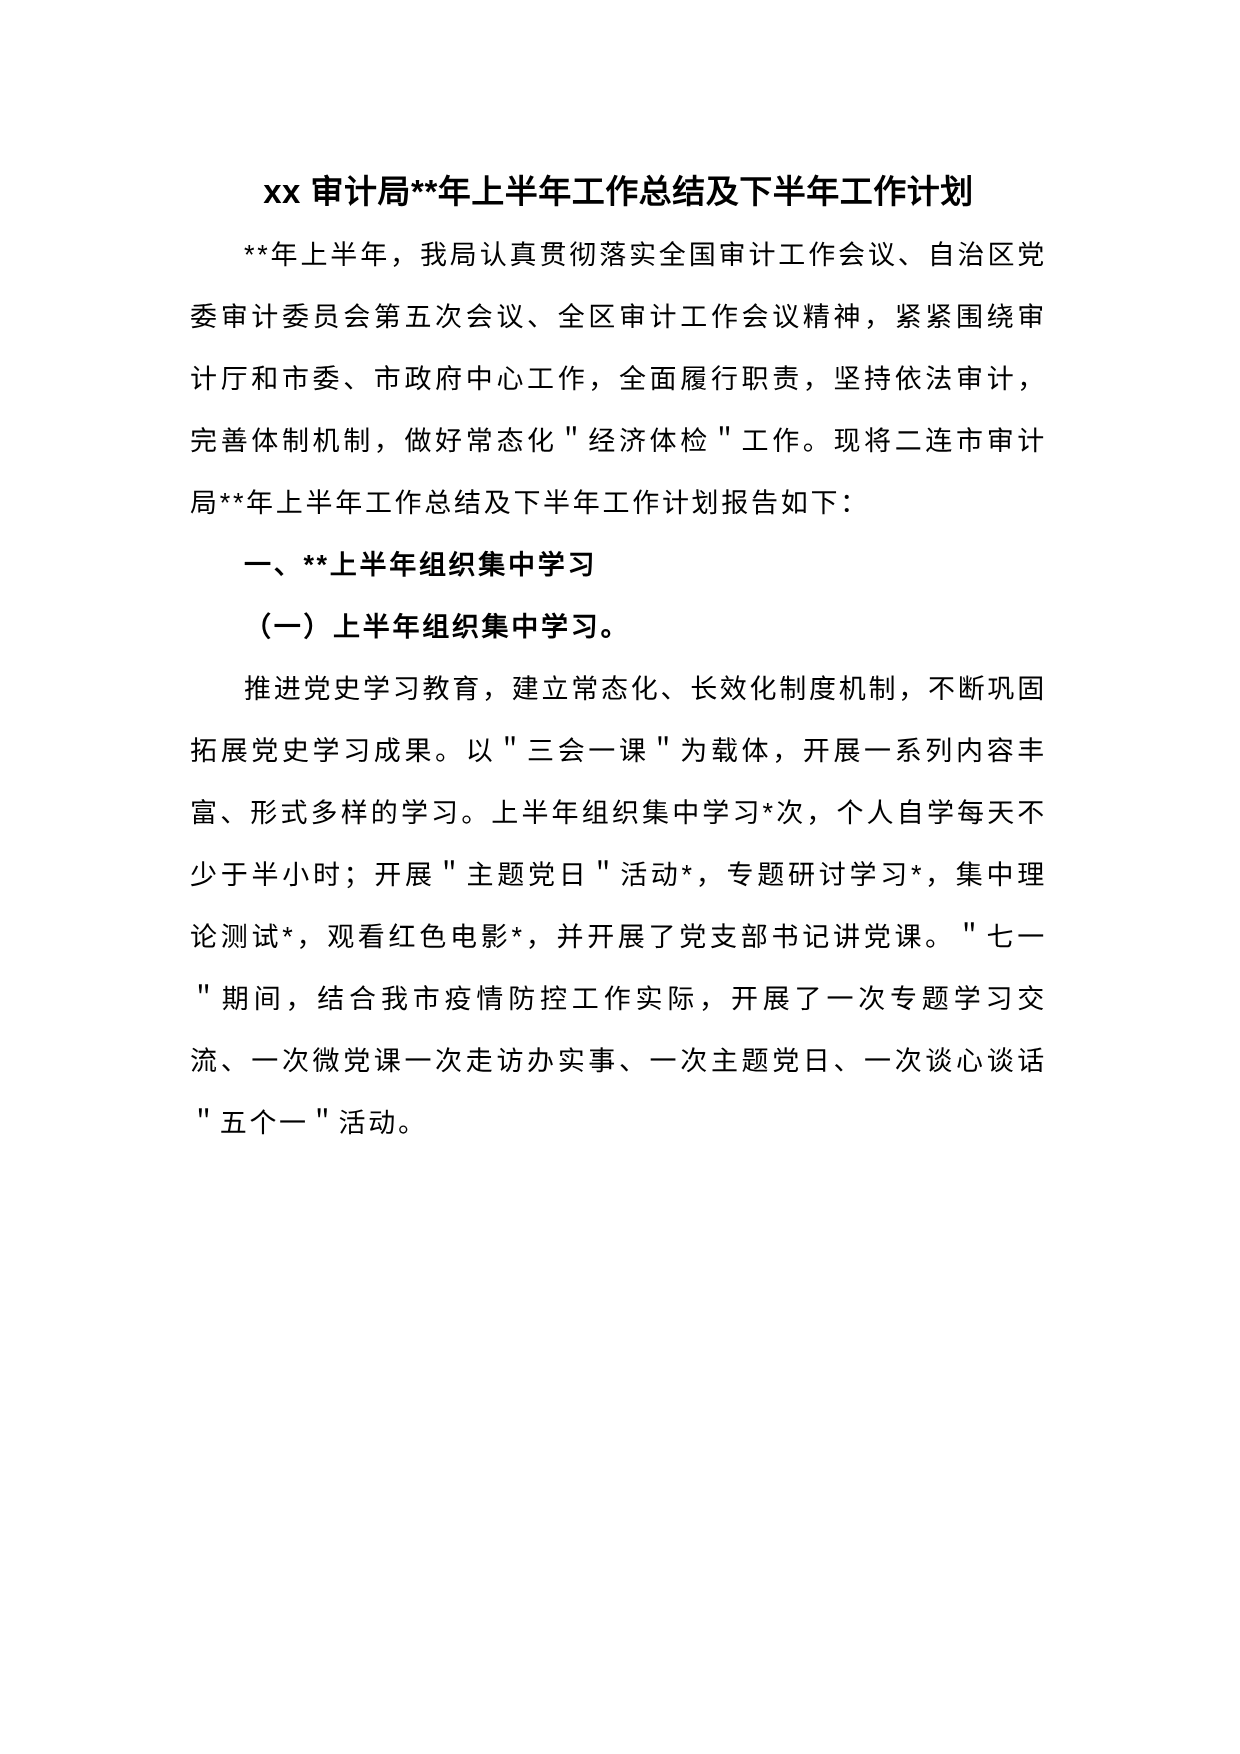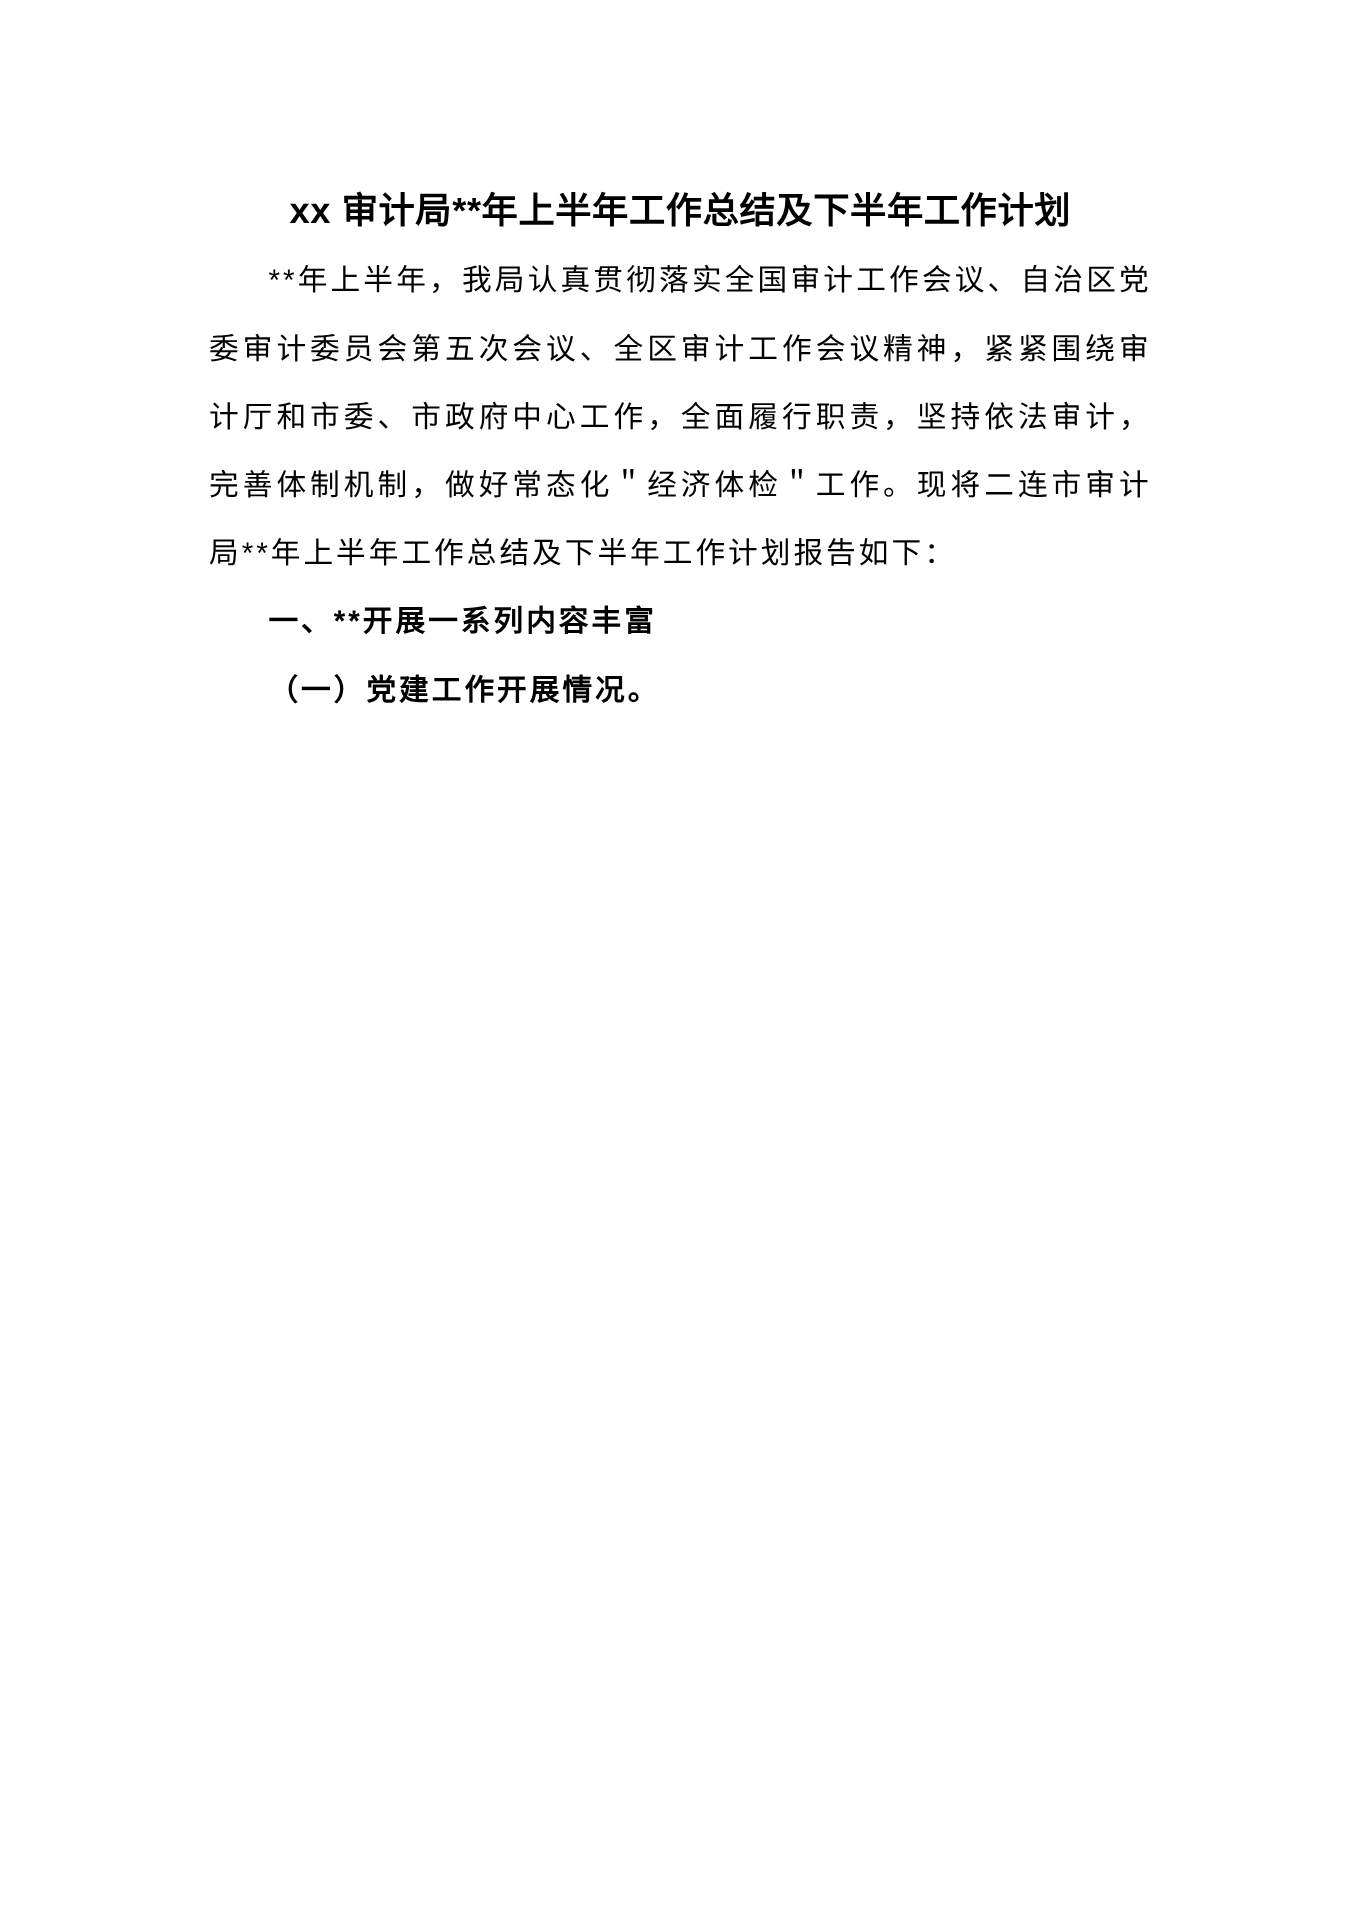--- a/index.html
+++ b/index.html
@@ -46,18 +46,19 @@
   }
 </style>
 </head>
 <body>
 
 <main class="page">
   <h1 class="doc-title">xx 审计局**年上半年工作总结及下半年工作计划</h1>
 
   <p class="body-para">**年上半年，我局认真贯彻落实全国审计工作会议、自治区党委审计委员会第五次会议、全区审计工作会议精神，紧紧围绕审计厅和市委、市政府中心工作，全面履行职责，坚持依法审计，完善体制机制，做好常态化＂经济体检＂工作。现将二连市审计局**年上半年工作总结及下半年工作计划报告如下：</p>
 
-  <h2 class="heading-1">一、**开展一系列内容丰富</h2>
+  <h2 class="heading-1">一、**上半年组织集中学习</h2>
 
-  <h3 class="heading-2">（一）党建工作开展情况。</h3>
+  <h3 class="heading-2">（一）上半年组织集中学习。</h3>
 
+  <p class="body-para">推进党史学习教育，建立常态化、长效化制度机制，不断巩固拓展党史学习成果。以＂三会一课＂为载体，开展一系列内容丰富、形式多样的学习。上半年组织集中学习*次，个人自学每天不少于半小时；开展＂主题党日＂活动*，专题研讨学习*，集中理论测试*，观看红色电影*，并开展了党支部书记讲党课。＂七一＂期间，结合我市疫情防控工作实际，开展了一次专题学习交流、一次微党课一次走访办实事、一次主题党日、一次谈心谈话＂五个一＂活动。</p>
 
 </main>
 
 </body></html>

